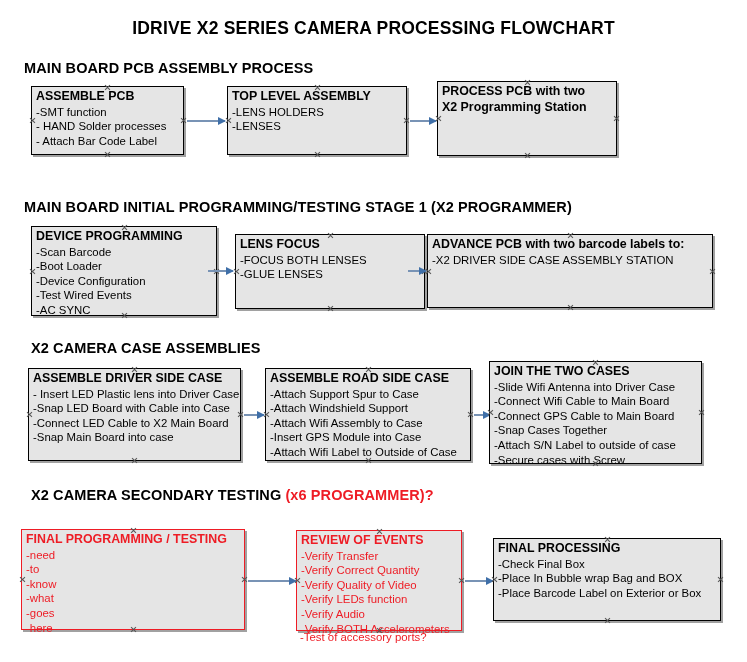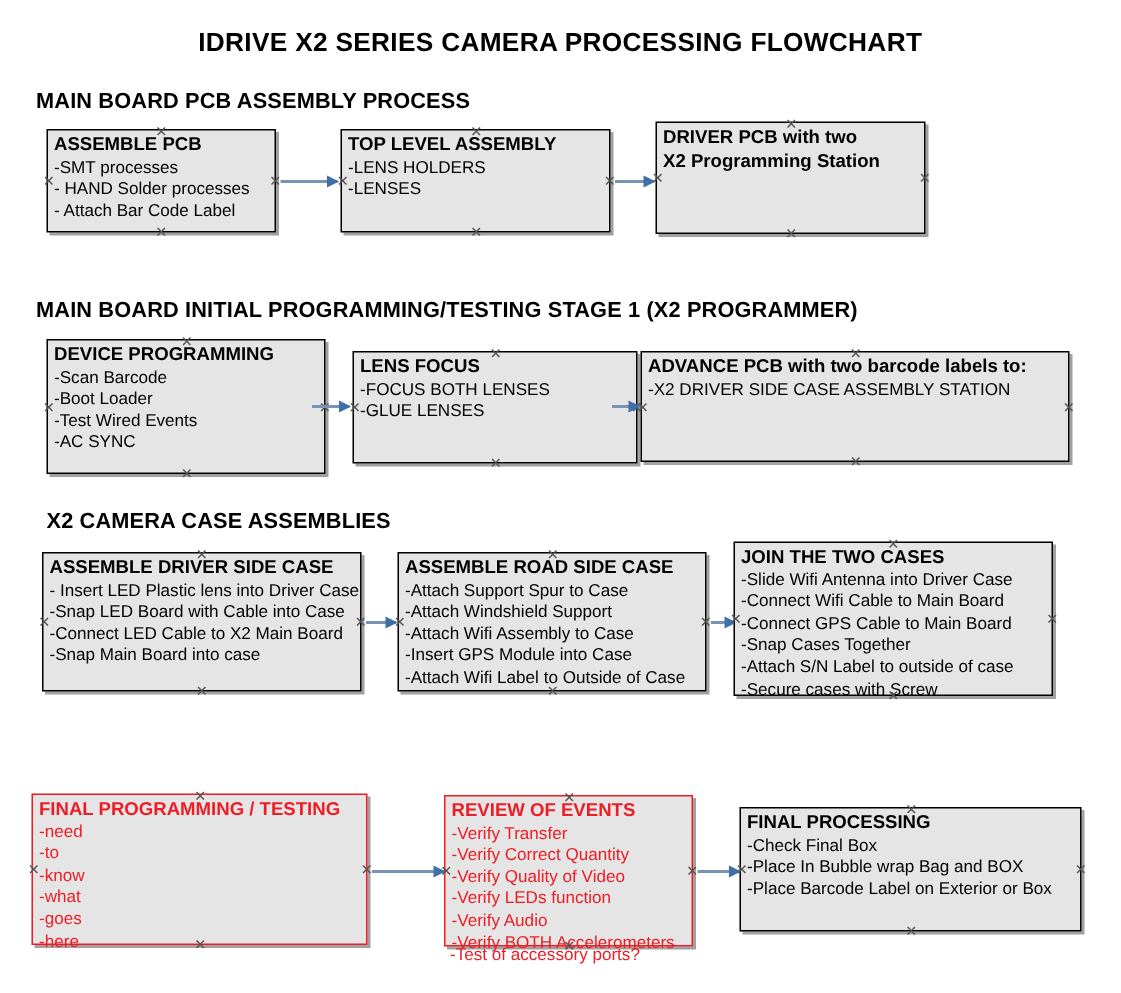--- a/index.html
+++ b/index.html
@@ -139,21 +139,21 @@
 
   <div class="doc-title">IDRIVE X2  SERIES CAMERA PROCESSING FLOWCHART</div>
 
   <div class="section-title" style="left:24px; top:60px;">MAIN BOARD PCB ASSEMBLY PROCESS</div>
 
   <div class="box" style="left:31px; top:86px; width:153px; height:69px;">
     <div class="title-lines">
       <div>ASSEMBLE PCB</div>
     </div>
     <ul class="box-lines">
-      <li>-SMT processes</li>
+      <li>-SMT function</li>
       <li>- HAND Solder processes</li>
       <li>- Attach Bar Code Label</li>
     </ul>
     <span class="handle" style="left:50%; top:0;"></span>
     <span class="handle" style="left:50%; top:100%;"></span>
     <span class="handle" style="left:0;    top:50%;"></span>
     <span class="handle" style="left:100%; top:50%;"></span>
   </div>
 
   <div class="connector" style="left:187px; top:120px; width:38px;">
@@ -173,38 +173,39 @@
     <span class="handle" style="left:0;    top:50%;"></span>
     <span class="handle" style="left:100%; top:50%;"></span>
   </div>
 
   <div class="connector" style="left:410px; top:120px; width:26px;">
     <span class="arrow-head"></span>
   </div>
 
   <div class="box" style="left:437px; top:81px; width:180px; height:75px;">
     <div class="title-lines">
-      <div>DRIVER PCB with two</div>
+      <div>PROCESS PCB with two</div>
       <div> X2 Programming Station</div>
     </div>
     <span class="handle" style="left:50%; top:0;"></span>
     <span class="handle" style="left:50%; top:100%;"></span>
     <span class="handle" style="left:0;    top:50%;"></span>
     <span class="handle" style="left:100%; top:50%;"></span>
   </div>
 
   <div class="section-title" style="left:24px; top:199px;">MAIN BOARD INITIAL PROGRAMMING/TESTING STAGE 1 (X2 PROGRAMMER)</div>
 
   <div class="box" style="left:31px; top:226px; width:186px; height:90px;">
     <div class="title-lines">
       <div>DEVICE PROGRAMMING</div>
     </div>
     <ul class="box-lines">
       <li>-Scan Barcode</li>
       <li>-Boot Loader</li>
+      <li>-Device Configuration</li>
       <li>-Test Wired Events</li>
       <li>-AC SYNC</li>
     </ul>
     <span class="handle" style="left:50%; top:0;"></span>
     <span class="handle" style="left:50%; top:100%;"></span>
     <span class="handle" style="left:0;    top:50%;"></span>
     <span class="handle" style="left:100%; top:50%;"></span>
   </div>
 
   <div class="connector" style="left:208px; top:270px; width:25px;">
@@ -296,20 +297,23 @@
       <li>-Snap Cases Together</li>
       <li>-Attach S/N Label to outside of case</li>
       <li>-Secure cases with Screw</li>
     </ul>
     <span class="handle" style="left:50%; top:0;"></span>
     <span class="handle" style="left:50%; top:100%;"></span>
     <span class="handle" style="left:0;    top:50%;"></span>
     <span class="handle" style="left:100%; top:50%;"></span>
   </div>
 
+  <div class="section-title" style="left:31px; top:487px;">
+    <span>X2 CAMERA SECONDARY TESTING </span><span class="red-part">(x6 PROGRAMMER)?</span>
+  </div>
 
   <div class="box red-box" style="left:21px; top:529px; width:224px; height:101px;">
     <div class="title-lines">
       <div class="red-text">FINAL PROGRAMMING / TESTING</div>
     </div>
     <ul class="box-lines">
       <li>-need</li>
       <li>-to</li>
       <li>-know</li>
       <li>-what</li>

